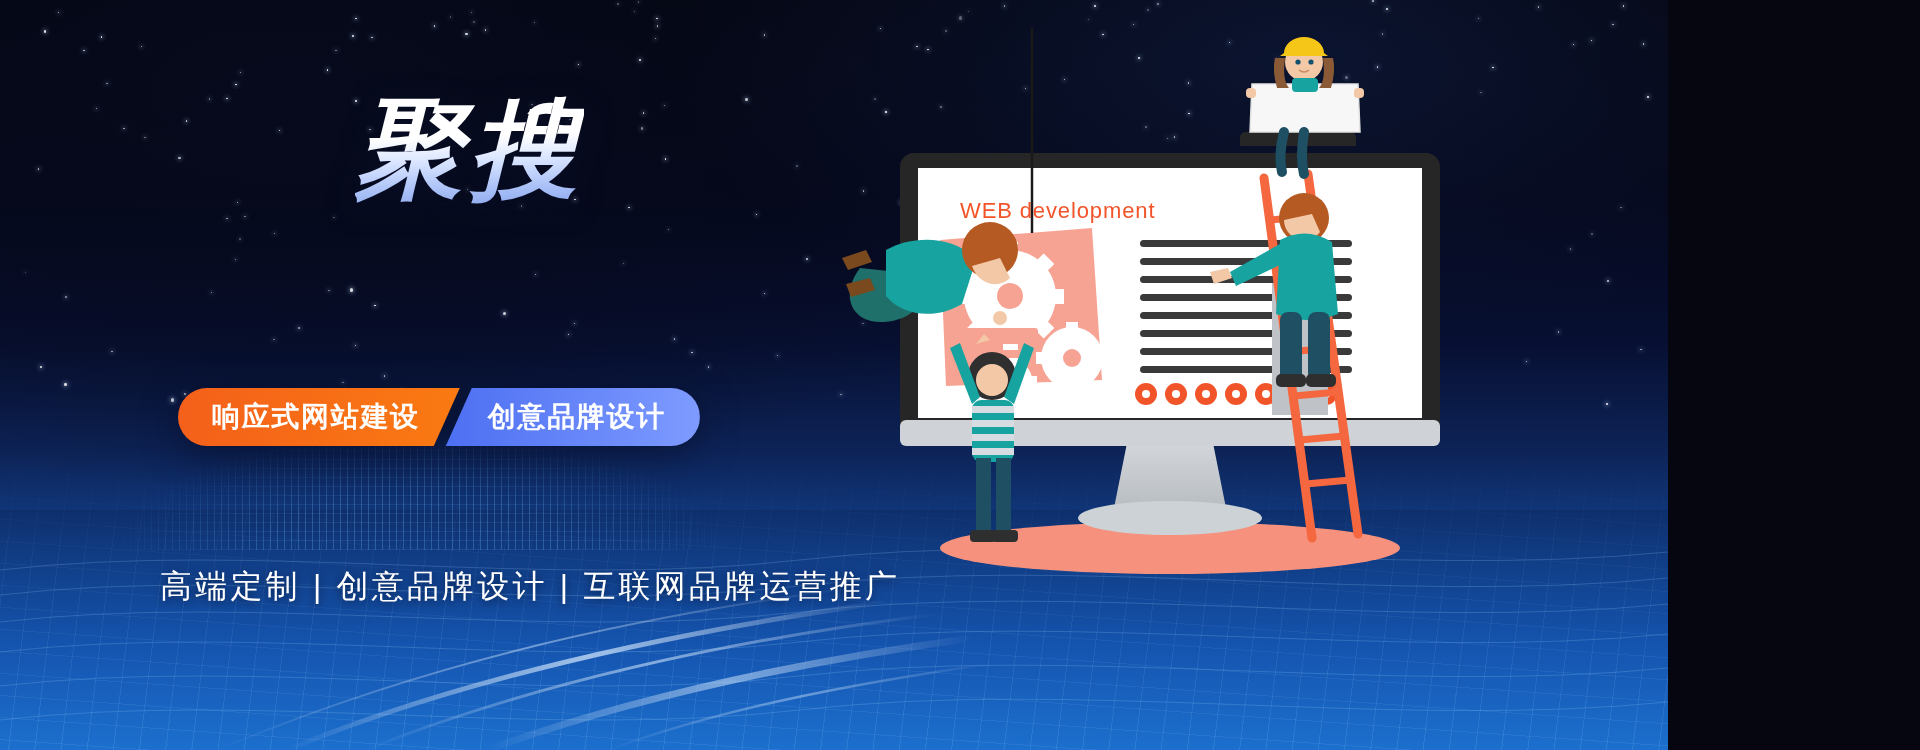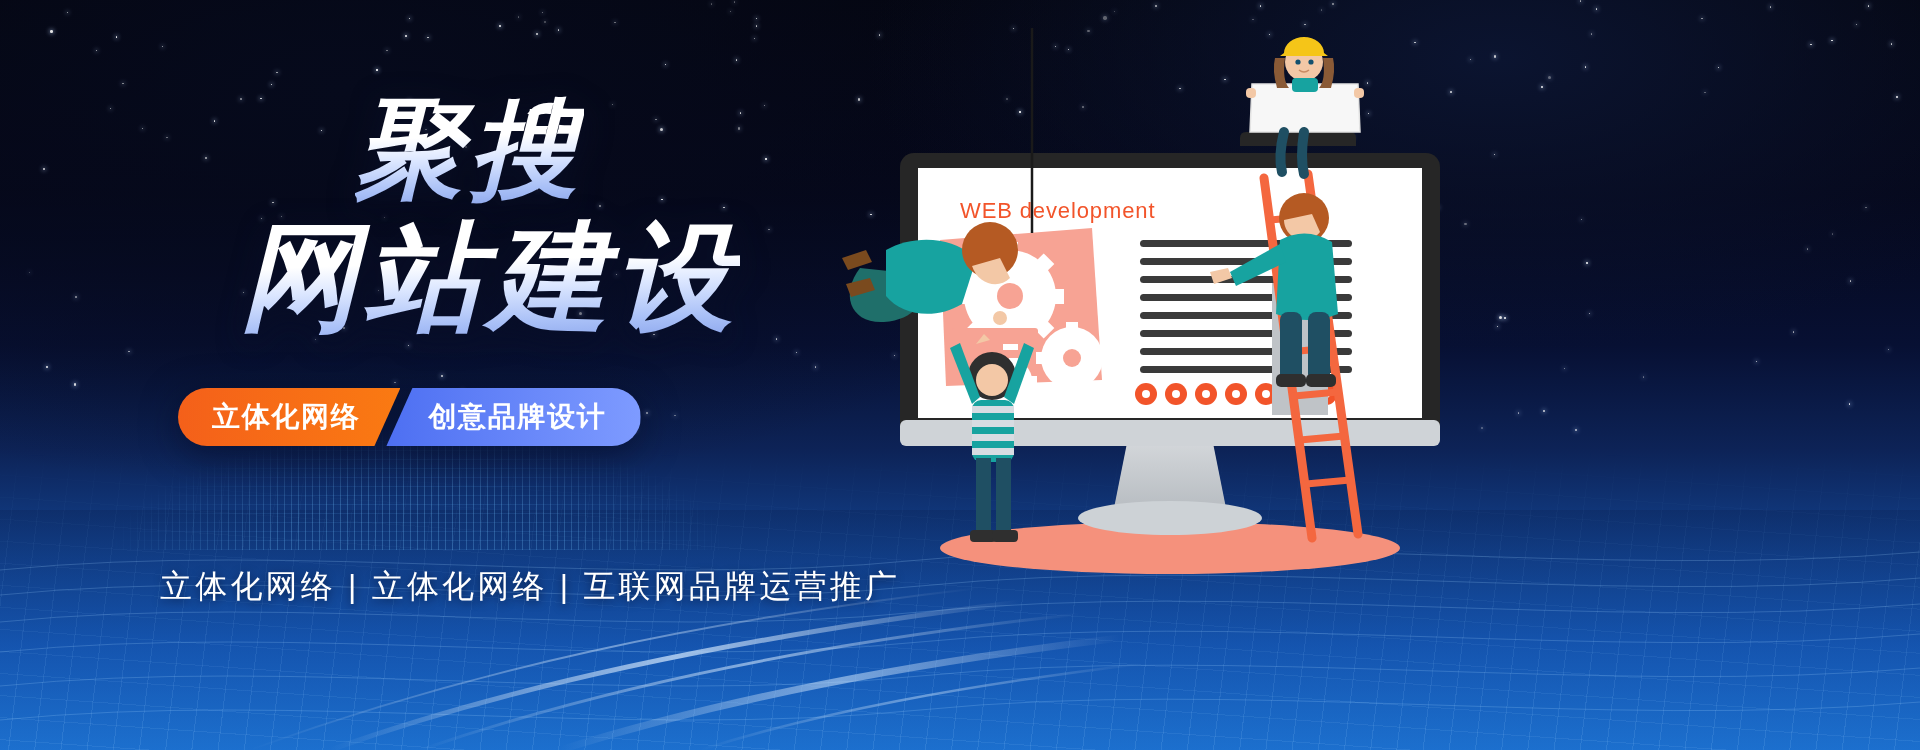--- a/index.html
+++ b/index.html
@@ -1,18 +1,18 @@
 <!DOCTYPE html>
 <html><head>
 <meta charset="utf-8">
 <style>
   * { margin:0; padding:0; box-sizing:border-box; }
   html,body{ background:#05060f; }
   .banner{
-    position:relative; width:1920px; height:750px; overflow:hidden;
+    position:relative; width:1668px; height:750px; overflow:hidden;
     font-family:"Liberation Sans","DejaVu Sans",sans-serif;
     background:
       radial-gradient(ellipse 900px 420px at 78% 8%, #0b1430 0%, rgba(5,7,20,0) 70%),
       radial-gradient(ellipse 1200px 560px at 18% 12%, #060a1c 0%, rgba(3,4,12,0) 72%),
       linear-gradient(180deg,#04050e 0%,#05071a 26%,#071033 46%,#0d2357 60%,#12428f 74%,#1558b5 86%,#1a6ac9 100%);
     padding-left: 44px;
   }
 
   
   .stars{position:absolute;inset:0 0 42% 0;pointer-events:none;}
@@ -309,32 +309,31 @@
         <path d="M560,330 C720,280 900,244 1120,218" stroke-width="7" opacity=".55"></path>
         <path d="M700,330 C820,292 960,266 1140,244" stroke-width="2.5" opacity=".45"></path>
       </g>
     </svg>
     <div class="mesh-hill"></div>
     <div class="mesh-grid"></div>
   </div>
 
   <div class="copy">
     <div class="title-1">聚搜</div>
-    <div class="title-2">网站建设</div>
 
     <div class="pills">
       <div class="pill pill-orange">
-        <span>立体化网络</span>
+        <span>响应式网站建设</span>
       </div>
       <div class="pill pill-blue">
         <span>创意品牌设计</span>
       </div>
     </div>
 
-    <div class="tagline">立体化网络 | 立体化网络 | 互联网品牌运营推广</div>
+    <div class="tagline">高端定制 | 创意品牌设计 | 互联网品牌运营推广</div>
   </div>
 
   <div class="scene">
     <svg viewBox="0 0 560 580">
       <defs>
         <linearGradient id="standg" x1="0" y1="0" x2="0" y2="1">
           <stop offset="0%" stop-color="#d9dcdf"></stop>
             <stop offset="100%" stop-color="#b8bdc2"></stop>
         </linearGradient>
       </defs>

